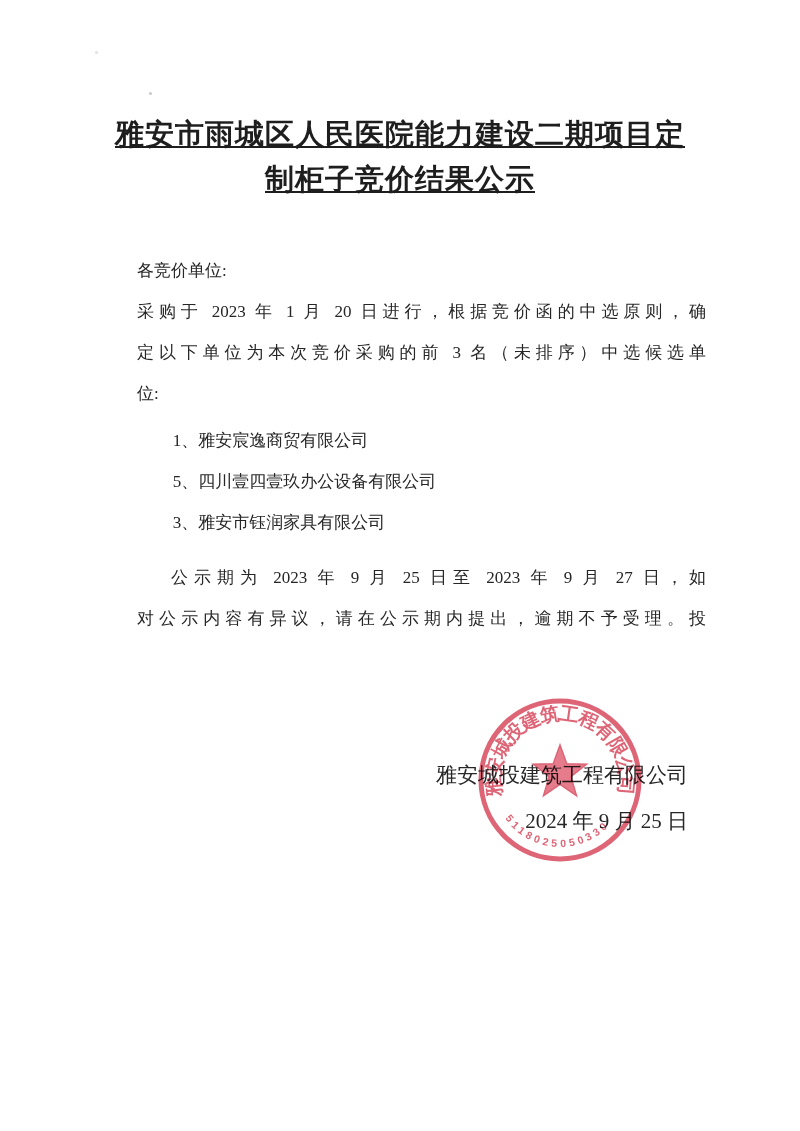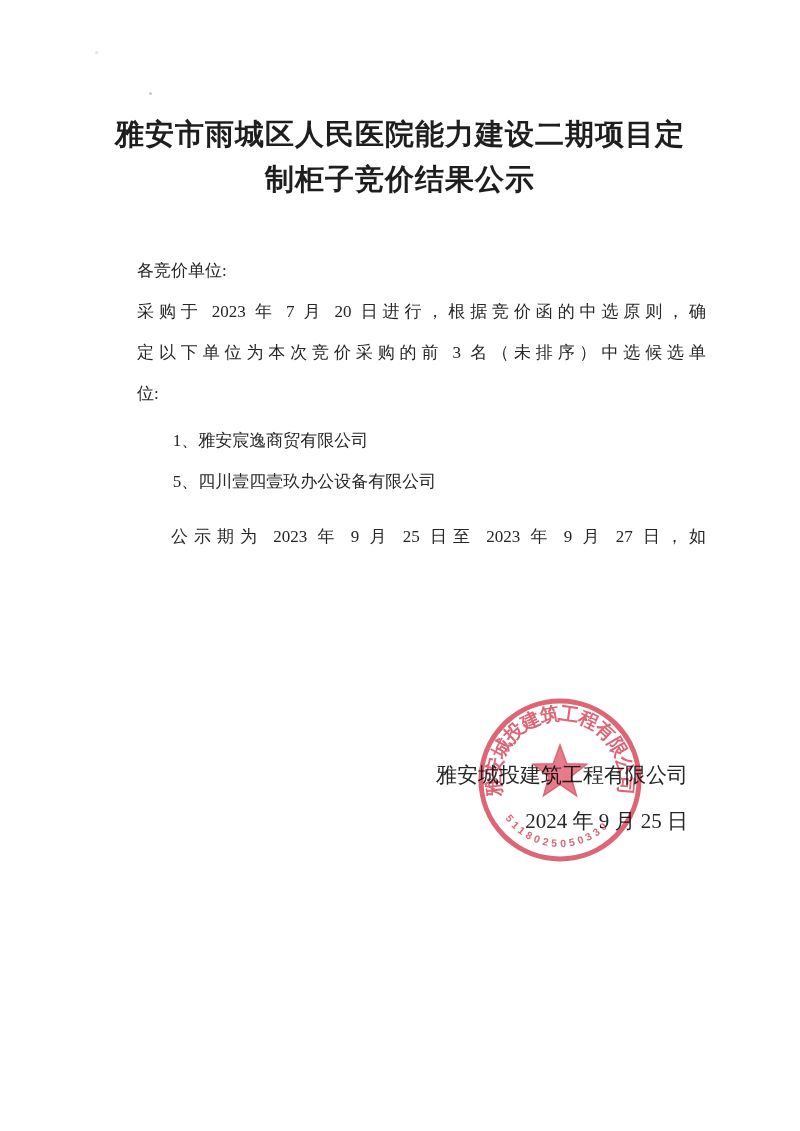--- a/index.html
+++ b/index.html
@@ -20,20 +20,21 @@
   .title {
     position: absolute; top: 112px; left: 0; right: 0;
     margin: 0;
     text-align: center;
     font-family: "Liberation Sans", "DejaVu Sans", sans-serif;
     font-weight: 700;
     font-size: 29px;
     line-height: 45px;
     letter-spacing: 1px;
     color: #1e1e1e;
+    text-decoration: underline;
   }
 
   .content {
     position: absolute;
     left: 137px; width: 569px; top: 250px;
     font-size: 17px;
     line-height: 41px;
   }
   .line { white-space: normal; }
   .jline {
@@ -79,32 +80,34 @@
 
   <h1 class="title">
     <div>雅安市雨城区人民医院能力建设二期项目定</div>
     <div>制柜子竞价结果公示</div>
   </h1>
 
   <div class="content">
     <div class="line">各竞价单位:</div>
 
     <div>
-      <div class="line jline">采购于 2023 年 7 月 20 日进行，根据竞价函的中选原则，确</div>
+      <div class="line jline">采购于 2023 年 1 月 20 日进行，根据竞价函的中选原则，确</div>
       <div class="line jline">定以下单位为本次竞价采购的前 3 名（未排序）中选候选单</div>
       <div class="line">位:</div>
     </div>
 
     <div class="list">
       <div class="line list-item">1、雅安宸逸商贸有限公司</div>
       <div class="line list-item">5、四川壹四壹玖办公设备有限公司</div>
+      <div class="line list-item">3、雅安市钰润家具有限公司</div>
     </div>
 
     <div class="p2">
       <div class="line jline indent">公示期为 2023 年 9 月 25 日至 2023 年 9 月 27 日，如</div>
+      <div class="line jline">对公示内容有异议，请在公示期内提出，逾期不予受理。投</div>
     </div>
   </div>
 
   <div class="signature">
     <div>雅安城投建筑工程有限公司</div>
     <div>2024 年 9 月 25 日</div>
   </div>
 
   <div class="seal">
     <svg viewBox="0 0 170 170" xmlns="http://www.w3.org/2000/svg">

